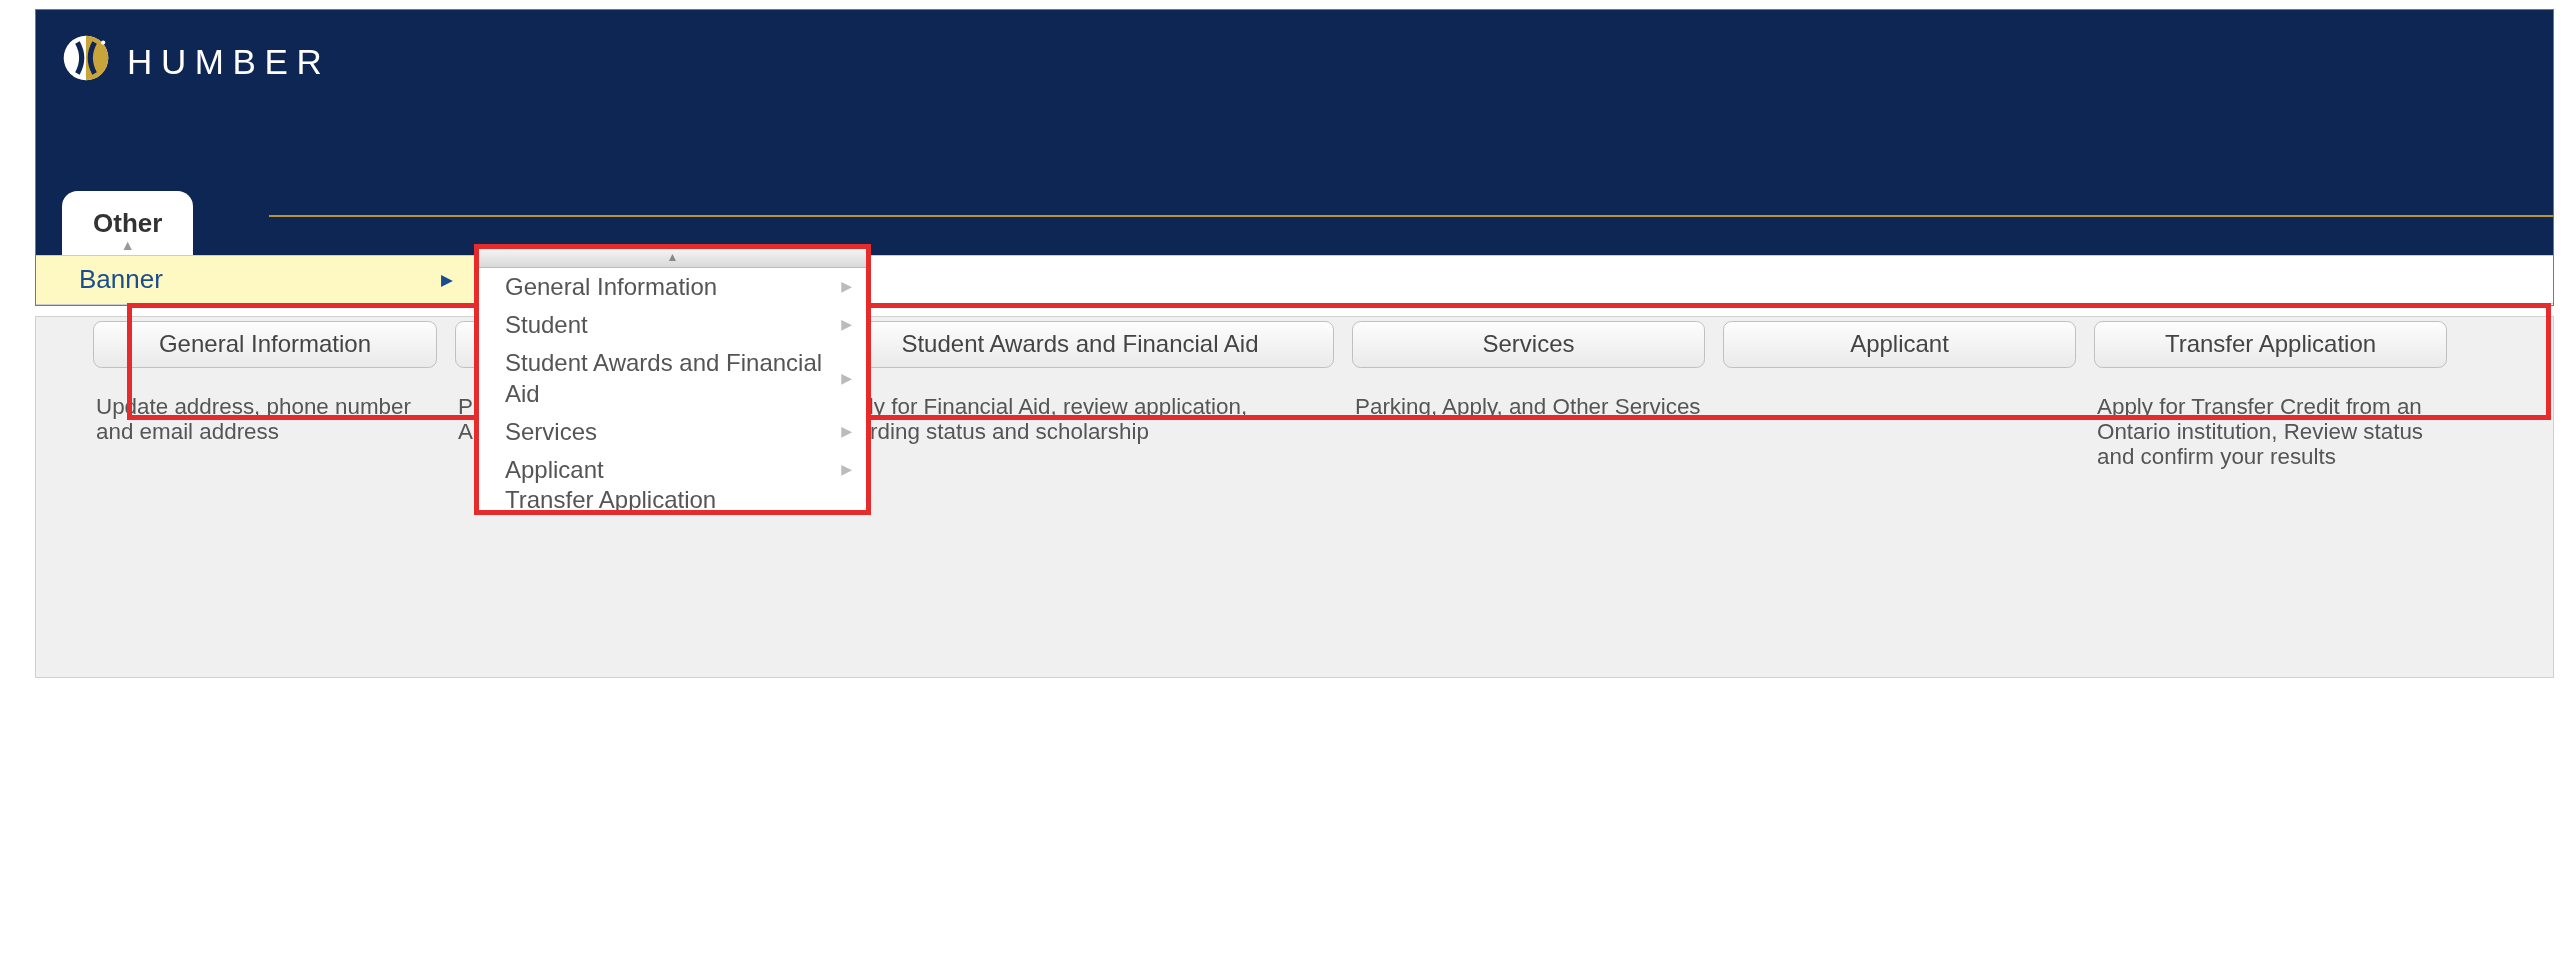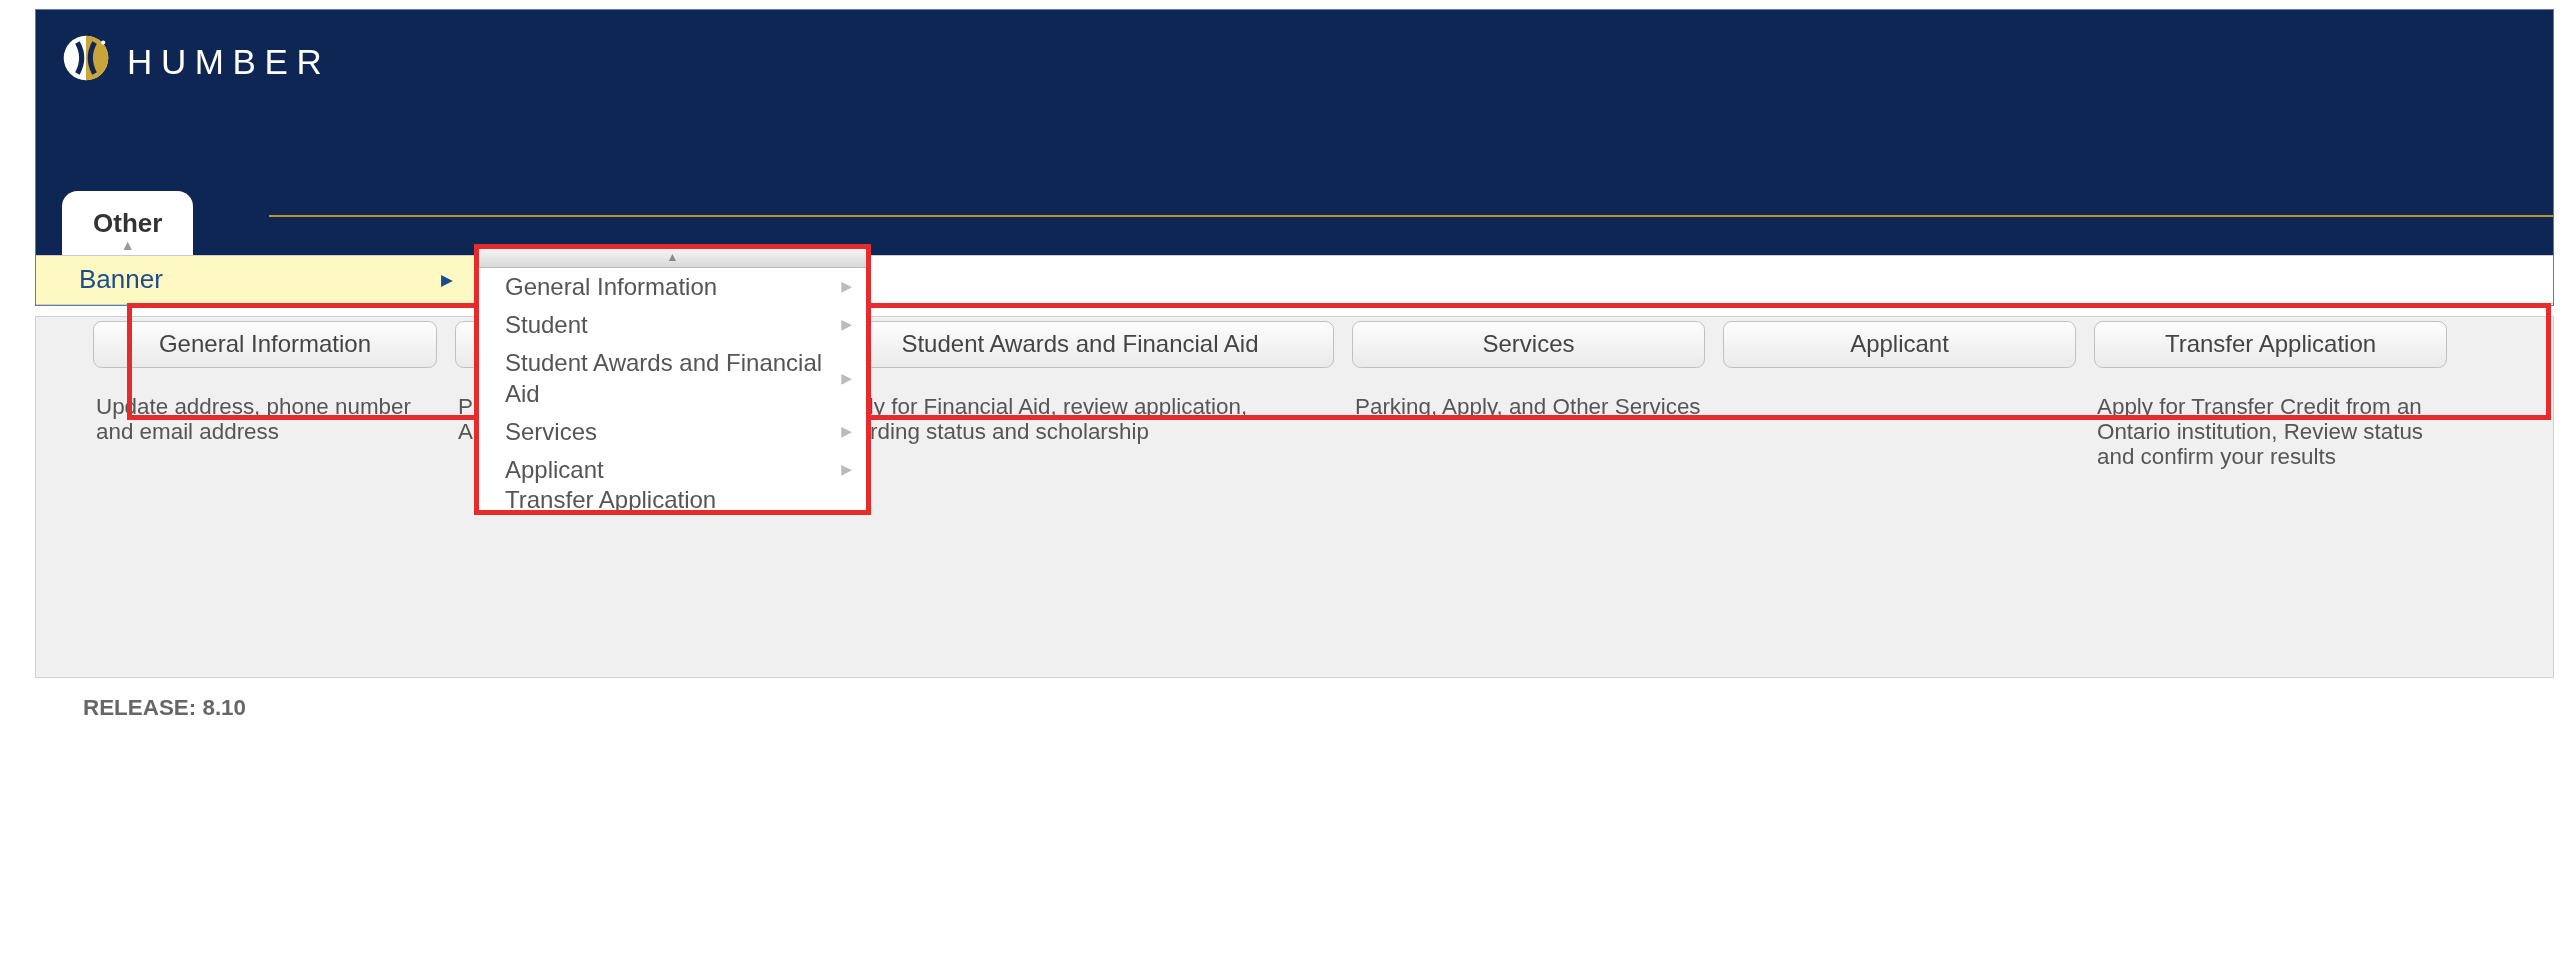--- a/index.html
+++ b/index.html
@@ -296,15 +296,14 @@
       <div class="card-col c5">
         <div class="card-tab">
           <span>Transfer Application</span>
         </div>
         <div class="card-desc">Apply for Transfer Credit from an Ontario institution, Review status and confirm your results</div>
       </div>
 
     </div>
   </div>
 
-  <div class="release">RELEASE: 8.10</div>
 </div>
 
 
 </body></html>

